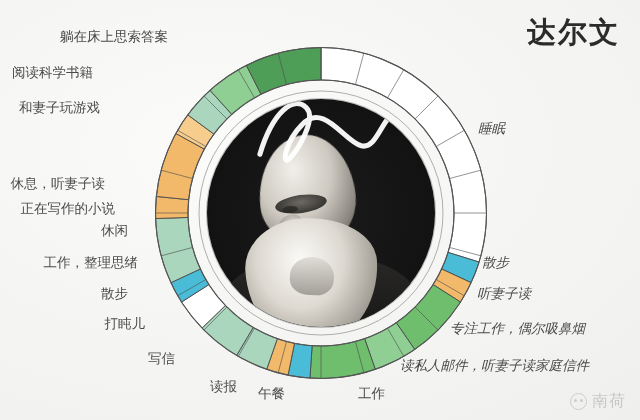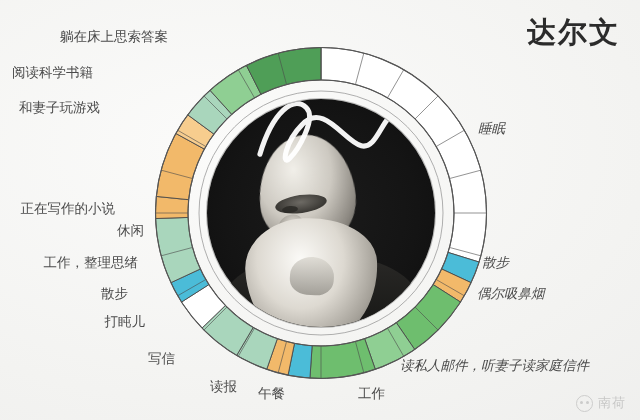--- a/index.html
+++ b/index.html
@@ -90,21 +90,21 @@
 
   
   #wm{position:absolute;right:14px;bottom:8px;display:flex;align-items:center;
       gap:5px;opacity:.42;}
   #wm .wm-ic{width:15px;height:15px;border-radius:50%;
       border:1.4px solid #9a9a9a;position:relative;}
   #wm .wm-ic:before,#wm .wm-ic:after{content:"";position:absolute;
       background:#9a9a9a;border-radius:50%;}
   #wm .wm-ic:before{width:3px;height:3px;left:3px;top:5px;}
   #wm .wm-ic:after{width:3px;height:3px;right:3px;top:5px;}
-  #wm .wm-tx{font-size:13px;color:#8e8e8e;letter-spacing:1px;}
+  #wm .wm-tx{font-size:16px;color:#8e8e8e;letter-spacing:1px;}
 </style>
 </head>
 <body>
 
 <div id="stage">
 
   <div id="title">达尔文</div>
 
   <div id="wheel">
     <svg viewBox="0 0 338 338">
@@ -170,35 +170,37 @@
         <path d="M8 46 C14 26 24 18 30 24 C35 29 26 44 22 48 C18 52 20 40 28 32
                  C38 21 48 40 56 42 C64 44 66 26 74 26 C82 26 80 44 88 46
                  C98 49 104 30 114 32 C124 34 126 52 116 58 C108 63 100 58 104 52" fill="none" stroke="#ffffff" stroke-width="2.4" stroke-linecap="round" stroke-linejoin="round"></path>
       </svg>
     </div>
   </div>
 
   <div class="lbl r" style="right:472px;top:28px;">躺在床上思索答案</div>
   <div class="lbl r" style="right:547px;top:64px;">阅读科学书籍</div>
   <div class="lbl r" style="right:540px;top:99px;">和妻子玩游戏</div>
+  <div class="lbl r" style="right:535px;top:175px;">休息，听妻子读</div>
   <div class="lbl r" style="right:525px;top:200px;">正在写作的小说</div>
-  <div class="lbl r" style="right:496px;top:222px;">休闲</div>
+  <div class="lbl r" style="right:512px;top:222px;">休闲</div>
   <div class="lbl r" style="right:502px;top:254px;">工作，整理思绪</div>
   <div class="lbl r" style="right:512px;top:285px;">散步</div>
-  <div class="lbl r" style="right:495px;top:315px;font-family:Liberation Mono, monospace;">打盹儿</div>
+  <div class="lbl r" style="right:495px;top:315px;">打盹儿</div>
   <div class="lbl r" style="right:465px;top:350px;">写信</div>
 
   <div class="lbl c" style="left:210px;top:378px;">读报</div>
   <div class="lbl c" style="left:258px;top:385px;">午餐</div>
   <div class="lbl c" style="left:303px;top:392px;margin-top:38px;">遛狗</div>
   <div class="lbl c" style="left:358px;top:385px;">工作</div>
 
   <div class="lbl l" style="left:478px;top:120px;">睡眠</div>
   <div class="lbl l" style="left:482px;top:254px;">散步</div>
-  <div class="lbl l" style="left:477px;top:285px;">偶尔吸鼻烟</div>
+  <div class="lbl l" style="left:477px;top:285px;">听妻子读</div>
+  <div class="lbl l" style="left:450px;top:320px;">专注工作，偶尔吸鼻烟</div>
   <div class="lbl l" style="left:400px;top:357px;">读私人邮件，听妻子读家庭信件</div>
 
   <div id="wm">
     <span class="wm-ic"></span>
     <span class="wm-tx">南荷</span>
   </div>
 
 </div>
 
 </body></html>

